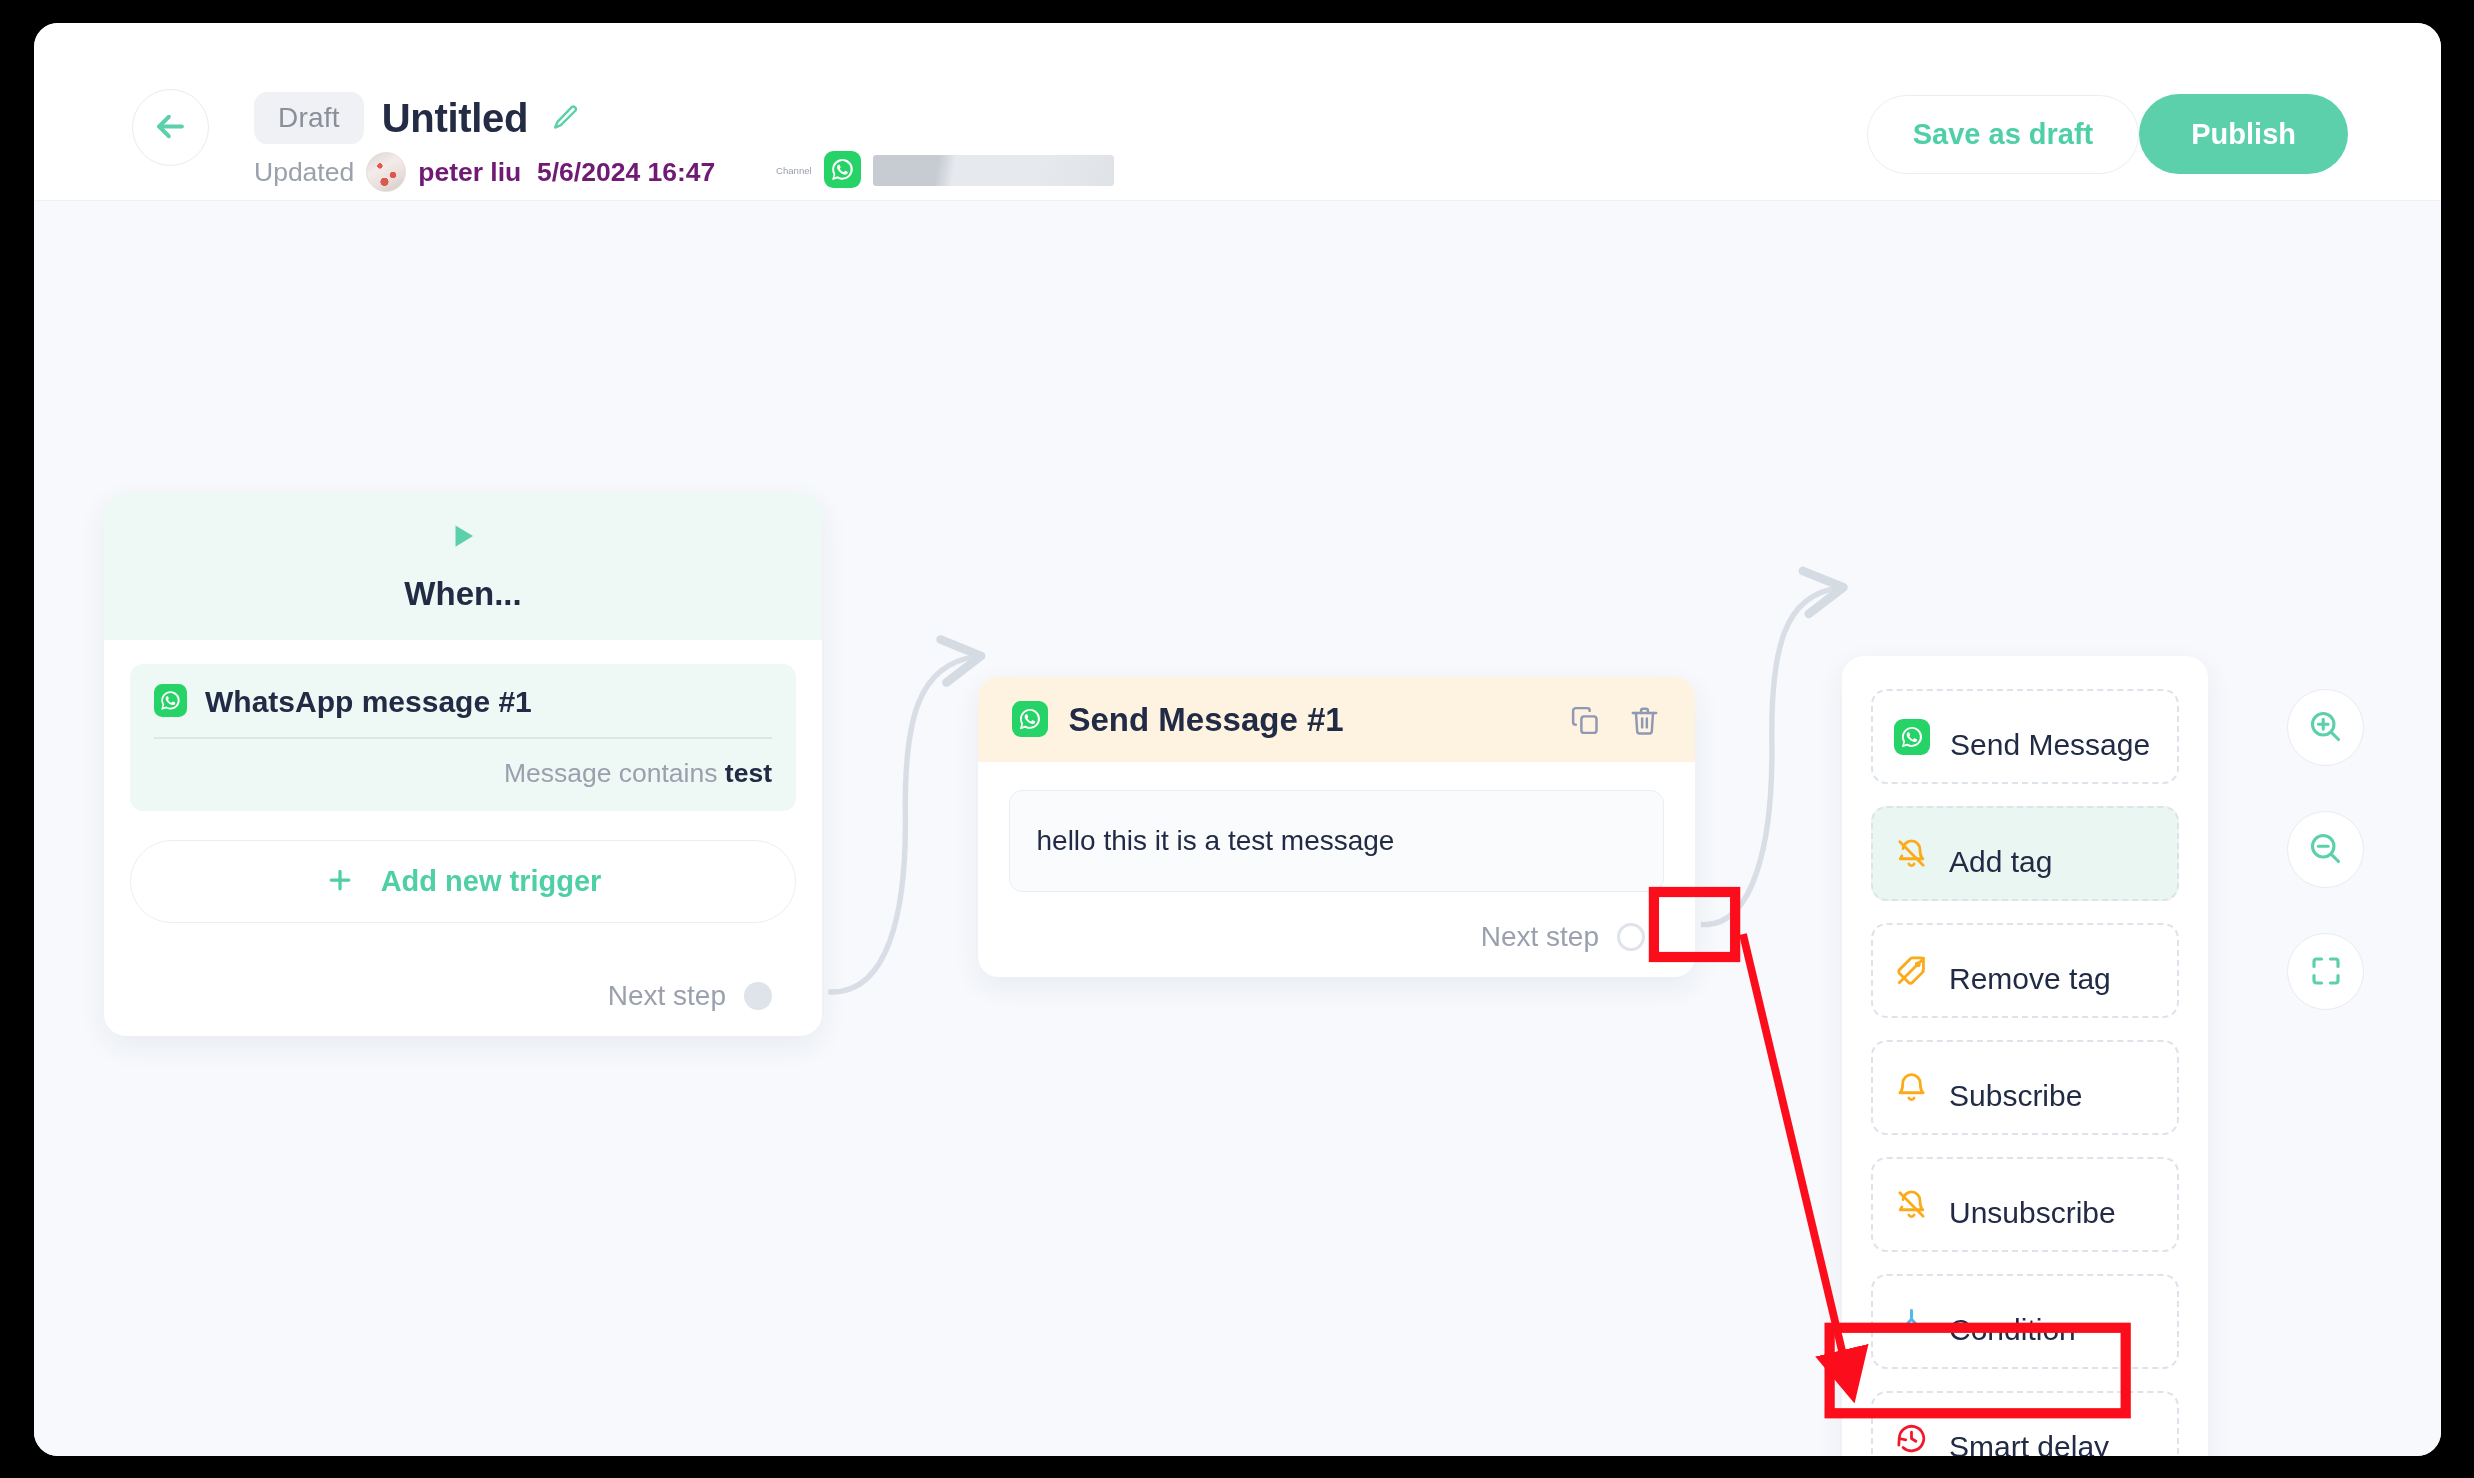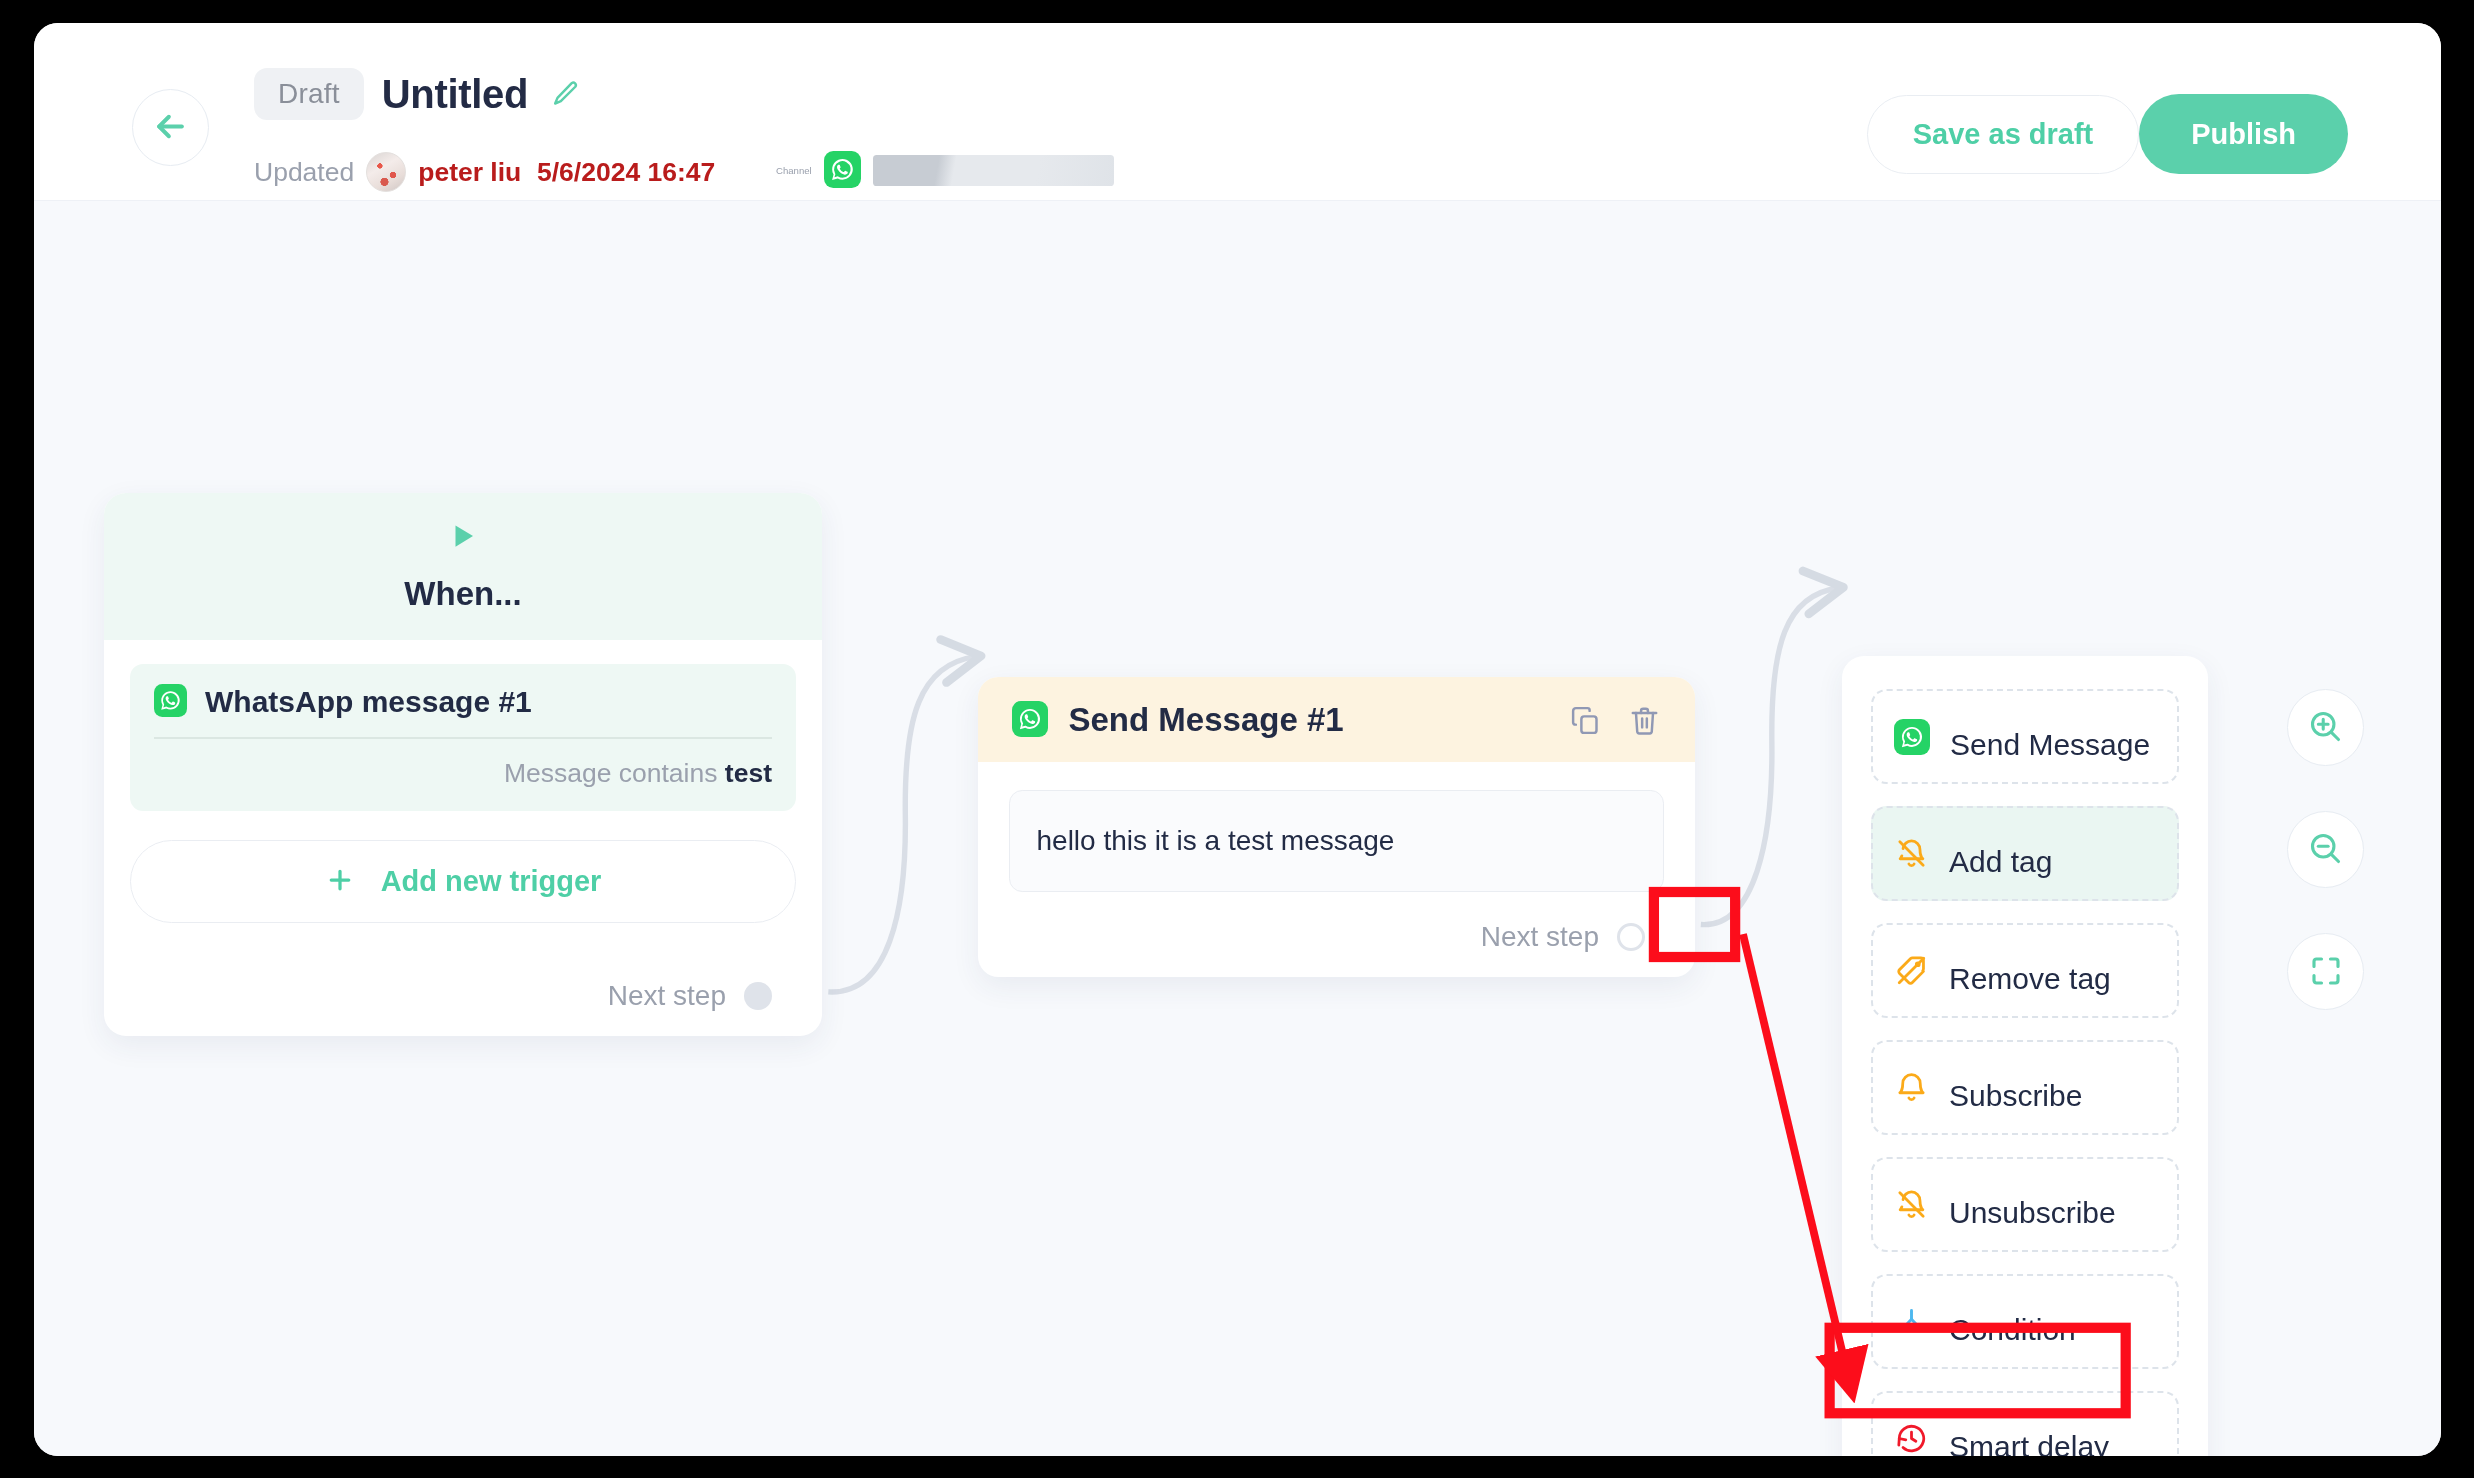--- a/index.html
+++ b/index.html
@@ -37,21 +37,21 @@
     width: 77px; height: 77px;
     border-radius: 50%;
     border: 1.8px solid #e7ecf2;
     background: #ffffff;
     display: flex; align-items: center; justify-content: center;
     cursor: pointer;
   }
 
   #title-row {
     position: absolute;
-    left: 220px; top: 45px;
+    left: 220px; top: 69px;
     display: flex; align-items: center; gap: 18px;
   }
 
   #draft-badge {
     background: #eff1f4;
     color: #8a8f99;
     font-size: 28px;
     padding: 10.2px 24px;
     border-radius: 13.2px;
     letter-spacing: 0.2px;
@@ -70,21 +70,21 @@
   }
 
   #meta-row {
     position: absolute;
     left: 220px; top: 129px;
     display: flex; align-items: center;
     font-size: 26.5px;
   }
 
   .meta-muted { color: #9aa0ad; }
-  .meta-strong { color: #b91c1c; font-weight: bold; }
+  .meta-strong { color: #701a75; font-weight: bold; }
 
   #avatar {
     width: 40px; height: 40px;
     border-radius: 50%;
     margin: 0 12px;
     background:
       radial-gradient(circle at 34% 34%, #e8574a 0 7%, transparent 8%),
       radial-gradient(circle at 68% 58%, #e0564c 0 9%, transparent 10%),
       radial-gradient(circle at 46% 76%, #d9594e 0 11%, transparent 12%),
       linear-gradient(150deg, #d9d4d2 0%, #f4ecea 38%, #e8ddd9 70%, #cfc6c4 100%);

